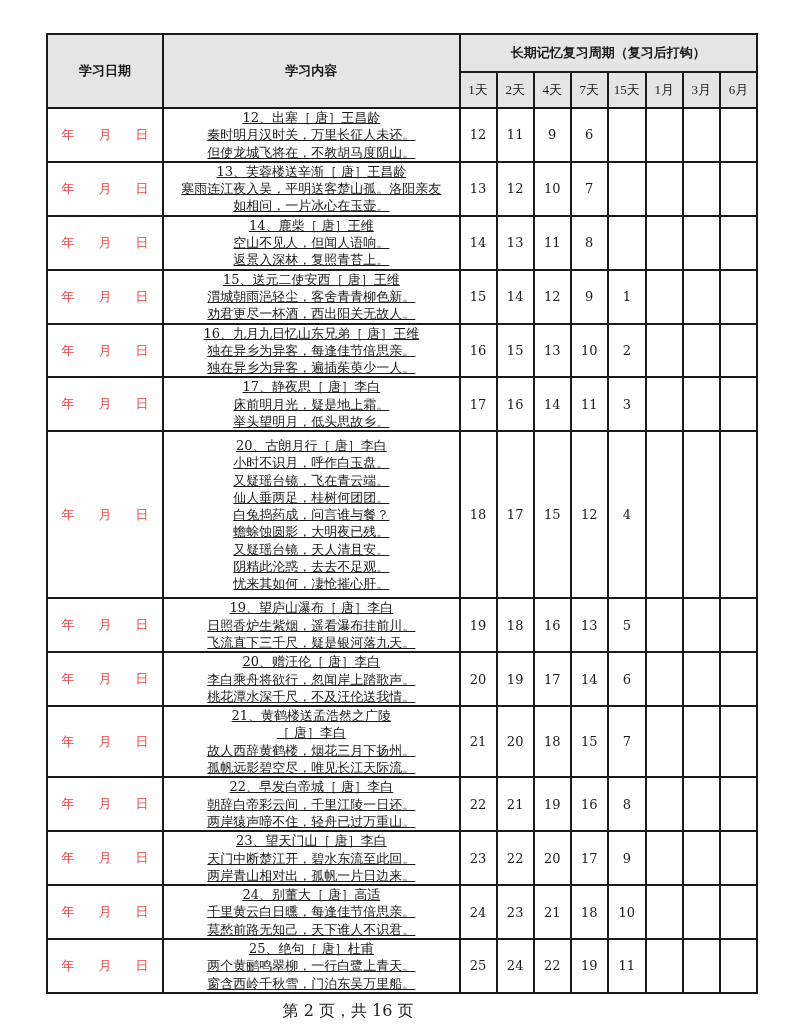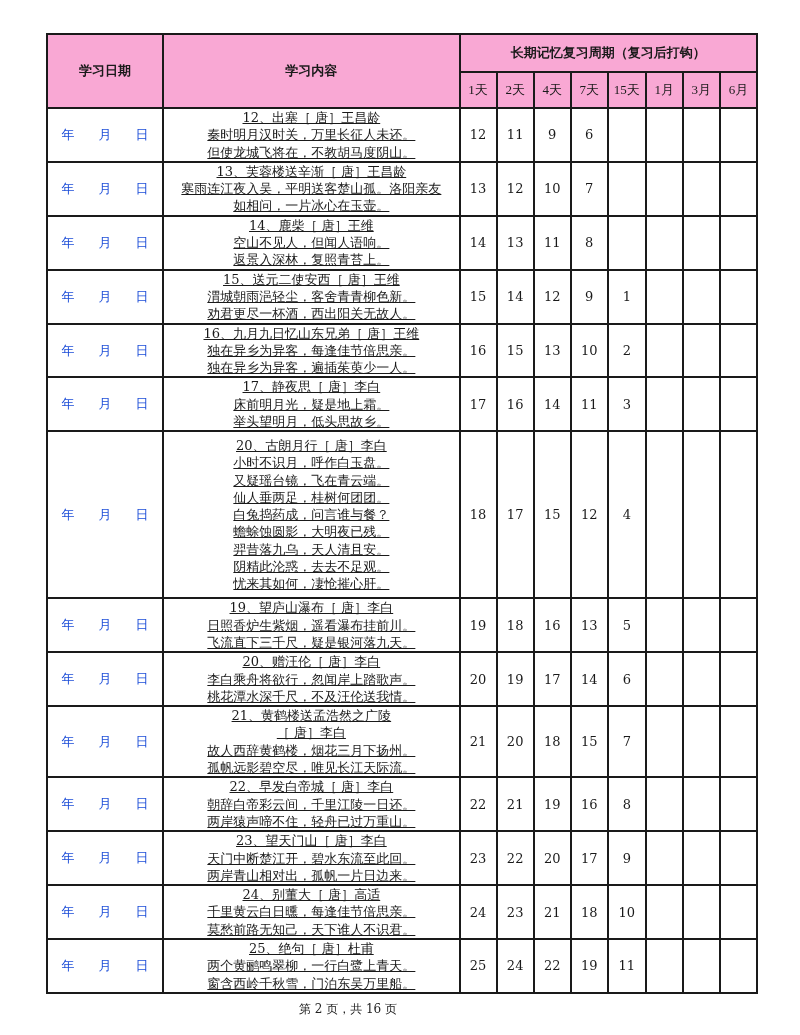--- a/index.html
+++ b/index.html
@@ -1,28 +1,28 @@
 <!DOCTYPE html>
 <html><head>
 <meta charset="utf-8">
 <style>
   html, body { margin:0; padding:0; background:#ffffff; }
   body { width:800px; height:1035px; position:relative; overflow:hidden;
          font-family:"DejaVu Serif","Liberation Serif",serif; color:#1a1a1a; }
   table.sheet { position:absolute; left:46px; top:33px; width:712px;
                 border-collapse:collapse; table-layout:fixed; }
   table.sheet td, table.sheet th { border:2px solid #1a1a1a; padding:0; text-align:center; vertical-align:middle; }
-  th { background:#f9a8d4; font-family:"DejaVu Sans","Liberation Sans",sans-serif; font-weight:bold; font-size:13px;margin-top:8px; }
+  th { background:#e5e5e5; font-family:"DejaVu Sans","Liberation Sans",sans-serif; font-weight:bold; font-size:13px;margin-top:8px; }
   th.sub { font-family:Liberation Serif, serif; font-weight:normal; font-size:13px; height:34px; }
   th.top { height:36px; }
-  td.date { font-size:13px; color:#1d4ed8; letter-spacing:0; }
+  td.date { font-size:13px; color:#ef4444; letter-spacing:0; }
   td.date span { display:inline-block; margin:0 12px; }
   td.content { font-size:13px; line-height:17.3px; padding:0 2px; white-space:nowrap; overflow:hidden;text-decoration:underline; }
   td.num { font-size:13px; }
-  .footer { position:absolute; top:1001px; left:0; width:696px; text-align:center; font-size:12px; color:#222; }
+  .footer { position:absolute; top:1001px; left:0; width:696px; text-align:center; font-size:16px; color:#222; }
 </style>
 </head>
 <body>
 
 <table class="sheet">
   <colgroup>
     <col style="width:116px">
       <col style="width:296px">
     <col style="width:37px">
       <col style="width:37px">
@@ -149,21 +149,21 @@
       </tr>
       <tr style="height: 167px;">
         <td class="date"><span>年</span><span>月</span><span>日</span></td>
         <td class="content">
           <div>20、古朗月行［ 唐］李白</div>
           <div>小时不识月，呼作白玉盘。</div>
           <div>又疑瑶台镜，飞在青云端。</div>
           <div>仙人垂两足，桂树何团团。</div>
           <div>白兔捣药成，问言谁与餐？</div>
           <div>蟾蜍蚀圆影，大明夜已残。</div>
-          <div>羿昔落九乌，天人清且安。</div>
+          <div>又疑瑶台镜，天人清且安。</div>
           <div>阴精此沦惑，去去不足观。</div>
           <div>忧来其如何，凄怆摧心肝。</div>
         </td>
         <td class="num">18</td>
         <td class="num">17</td>
         <td class="num">15</td>
         <td class="num">12</td>
         <td class="num">4</td>
         <td class="num"></td>
         <td class="num"></td>

